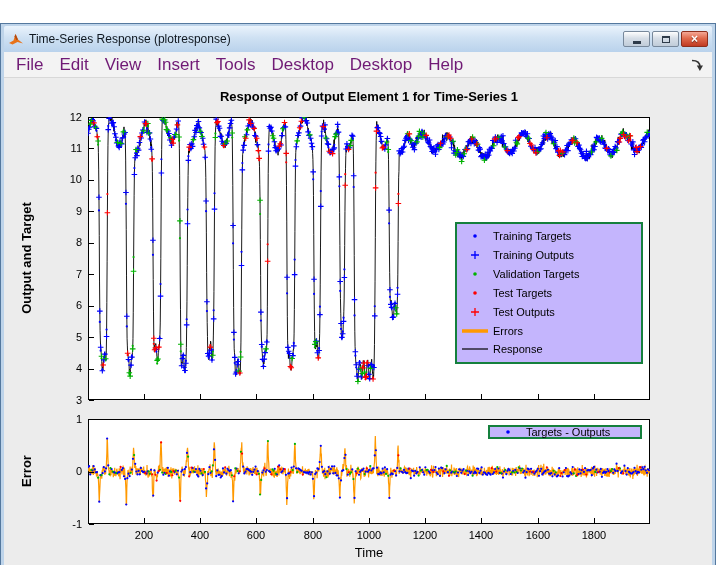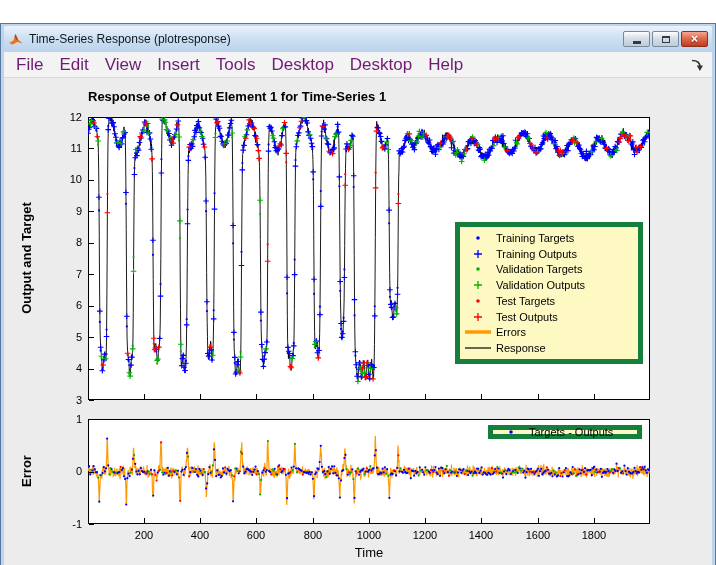--- a/index.html
+++ b/index.html
@@ -22,30 +22,30 @@
   .glyph-max{width:8px;height:7px;border:1px solid #2e3b49;border-top:2px solid #2e3b49;box-sizing:border-box;}
   .glyph-close{color:#fff;font-weight:bold;font-size:12px;line-height:12px;text-shadow:0 1px 1px rgba(0,0,0,.45);}
   
   .menubar{position:absolute;left:3px;top:28px;width:708px;height:26px;background:#f3f3f3;
     border-bottom:1px solid #d8d8d8;display:flex;align-items:center;padding:0 4px;box-sizing:border-box;}
   .menu-item{font-size:17px;color:#701a75;padding:4px 8px;cursor:default;}
   .dock-icon{position:absolute;right:9px;top:6px;width:13px;height:13px;}
   
   .canvas{position:absolute;left:3px;top:54px;width:708px;height:505px;background:#ececec;overflow:hidden;}
   #plot-svg{position:absolute;left:0;top:0;}
-  .plot-title{position:absolute;left:84px;top:11px;width:562px;text-align:left;
+  .plot-title{position:absolute;left:84px;top:11px;width:562px;text-align:center;
     font-size:13px;font-weight:bold;color:#000;}
   .ylabel{position:absolute;font-size:13px;font-weight:bold;color:#000;white-space:nowrap;
     transform:translate(-50%,-50%) rotate(-90deg);}
   .ylabel-main{left:22px;top:180px;}
   .ylabel-err{left:22px;top:393px;}
   .xlabel{position:absolute;left:84px;top:467px;width:562px;text-align:center;
     font-size:13px;font-weight:normal;color:#000;}
   
-  .legend{position:absolute;background:#fef9c3;border:5px solid #15803d;box-sizing:border-box;color:#000;}
+  .legend{position:absolute;background:#c4b5fd;border:2px solid #15803d;box-sizing:border-box;color:#000;}
   .legend-main{left:451px;top:144px;width:188px;height:142px;display:flex;flex-direction:column;
     justify-content:space-around;padding:3px 0;}
   .legend-err{left:484px;top:347px;width:154px;height:14px;display:flex;align-items:center;}
   .legend-entry{display:flex;align-items:center;height:16px;}
   .sample{flex:0 0 36px;width:36px;display:flex;justify-content:center;align-items:center;}
   .legend-label{font-size:11px;white-space:nowrap;}
 </style>
 </head>
 <body>
 
@@ -190,28 +190,20 @@
           <span class="sample">
             <svg width="30" height="12">
               <circle cx="15" cy="6" r="1.8" fill="#00b300"></circle>
             </svg>
           </span>
           <span class="legend-label">Validation Targets</span>
         </div>
         <div class="legend-entry">
           <span class="sample">
             <svg width="30" height="12">
-              <path d="M11 6h8M15 2v8" stroke="#00b300" stroke-width="1.3" fill="none"></path>
-            </svg>
-          </span>
-          <span class="legend-label">Validation Outputs</span>
-        </div>
-        <div class="legend-entry">
-          <span class="sample">
-            <svg width="30" height="12">
               <circle cx="15" cy="6" r="1.8" fill="#ff0000"></circle>
             </svg>
           </span>
           <span class="legend-label">Test Targets</span>
         </div>
         <div class="legend-entry">
           <span class="sample">
             <svg width="30" height="12">
               <path d="M11 6h8M15 2v8" stroke="#ff0000" stroke-width="1.3" fill="none"></path>
             </svg>

